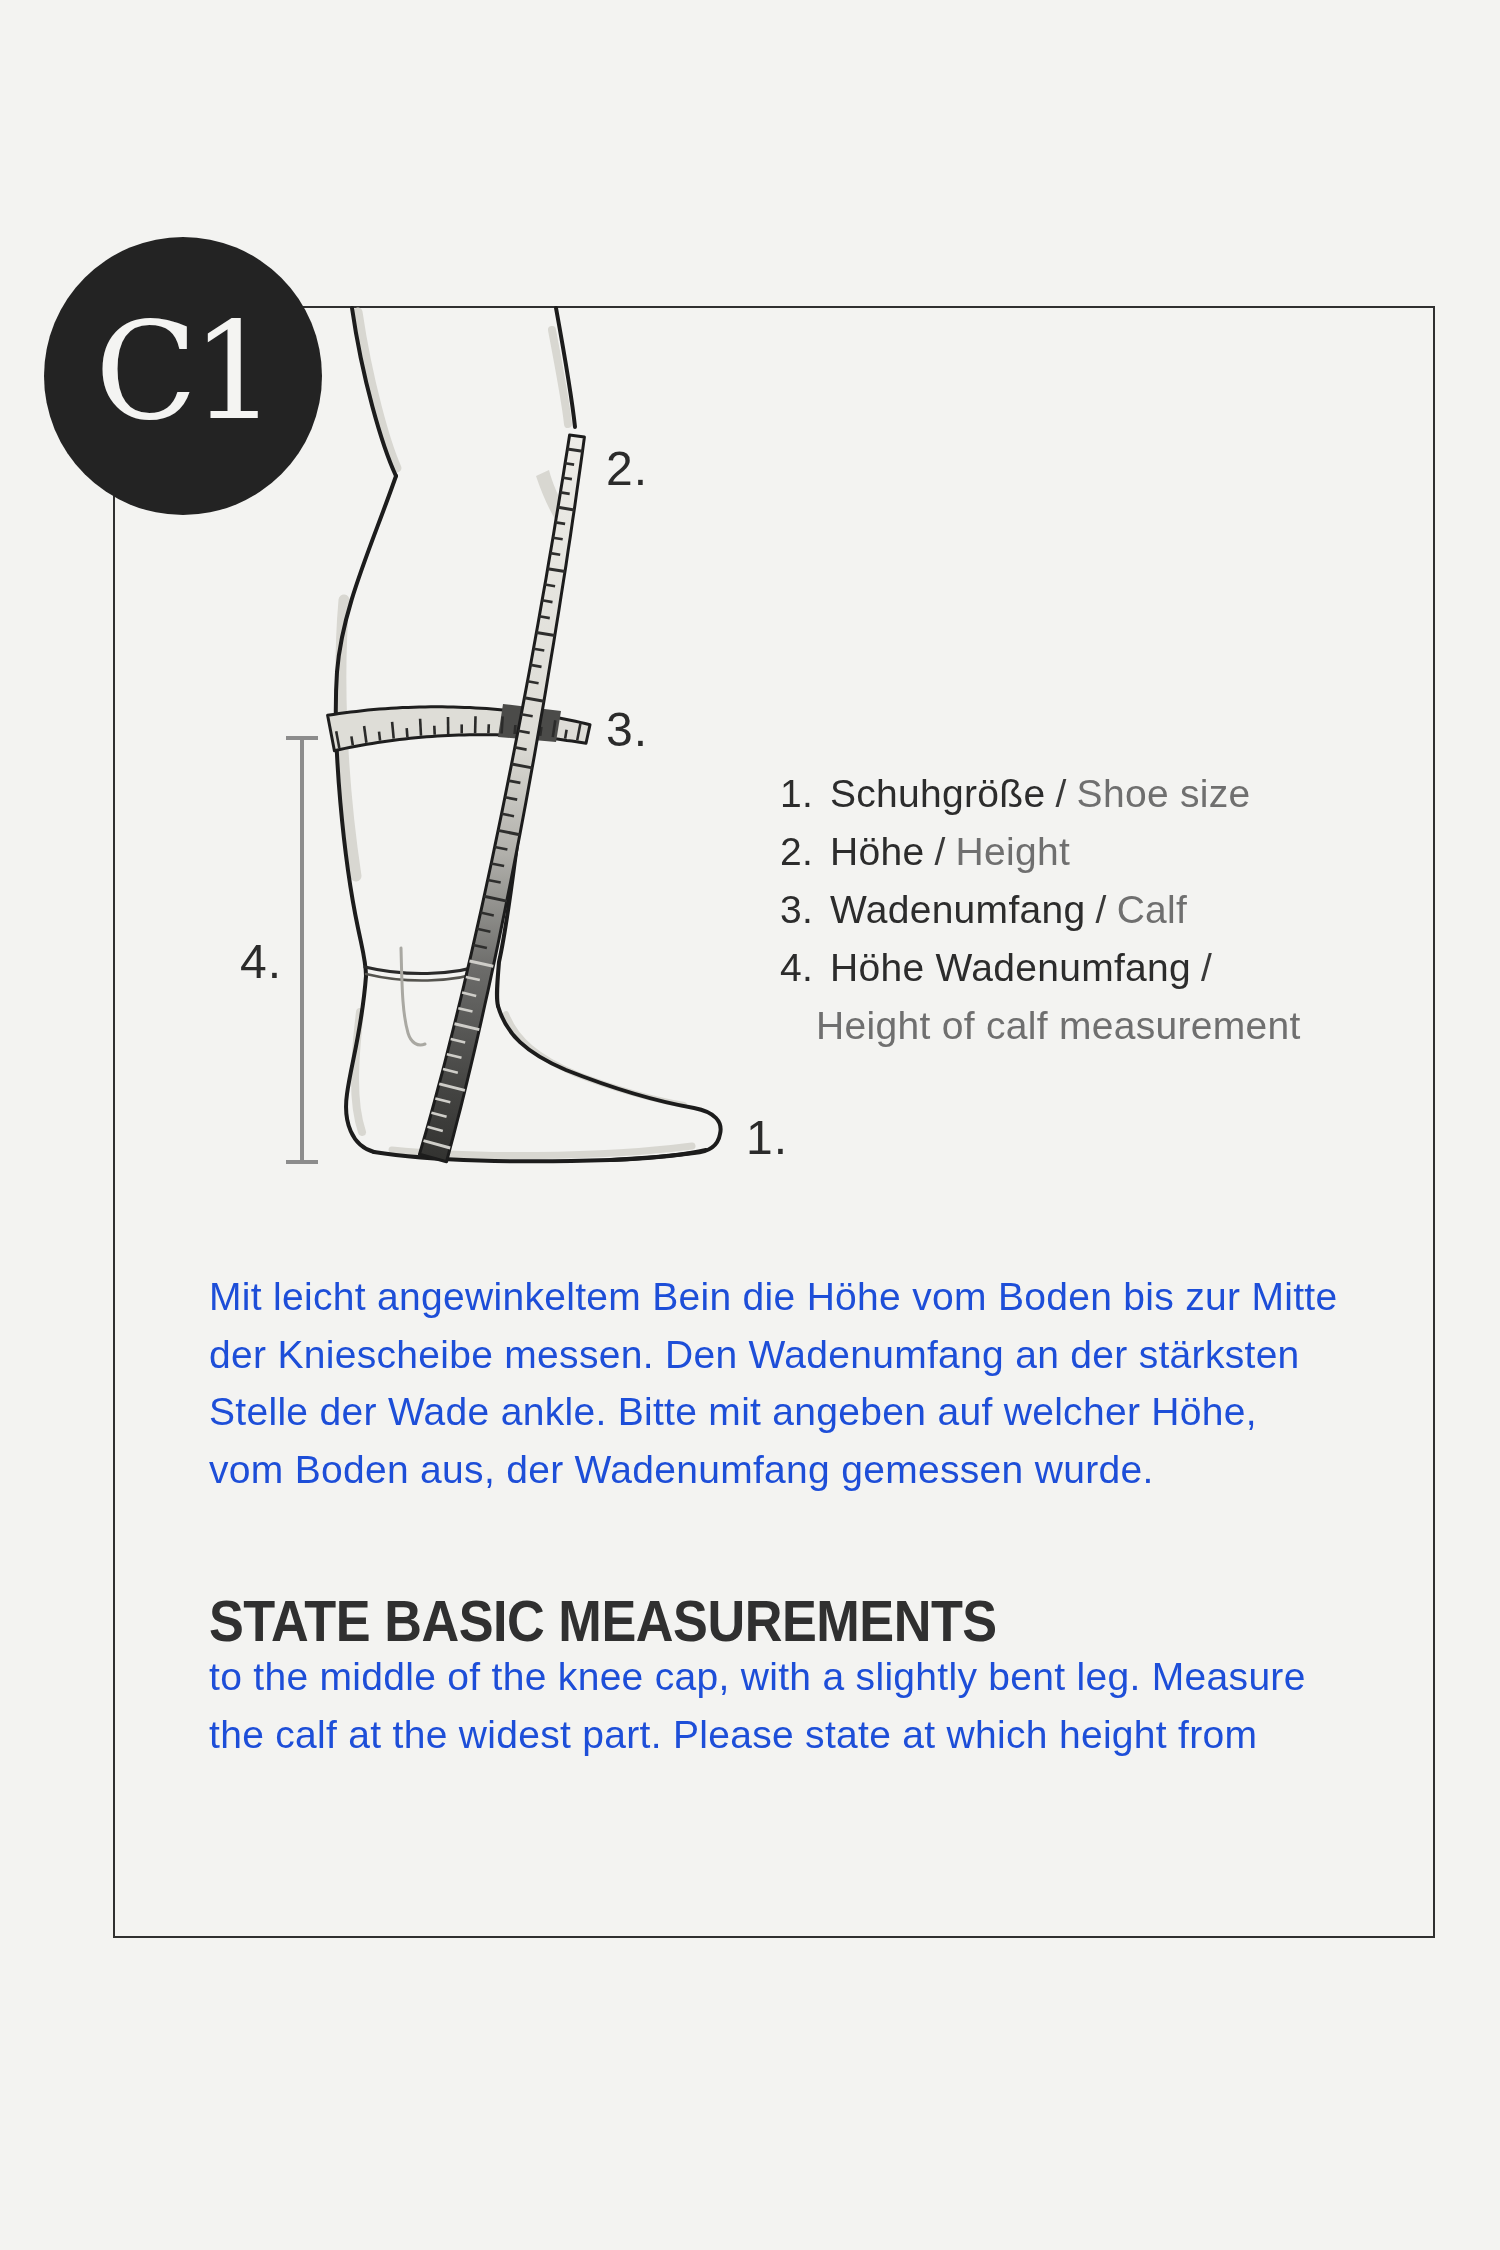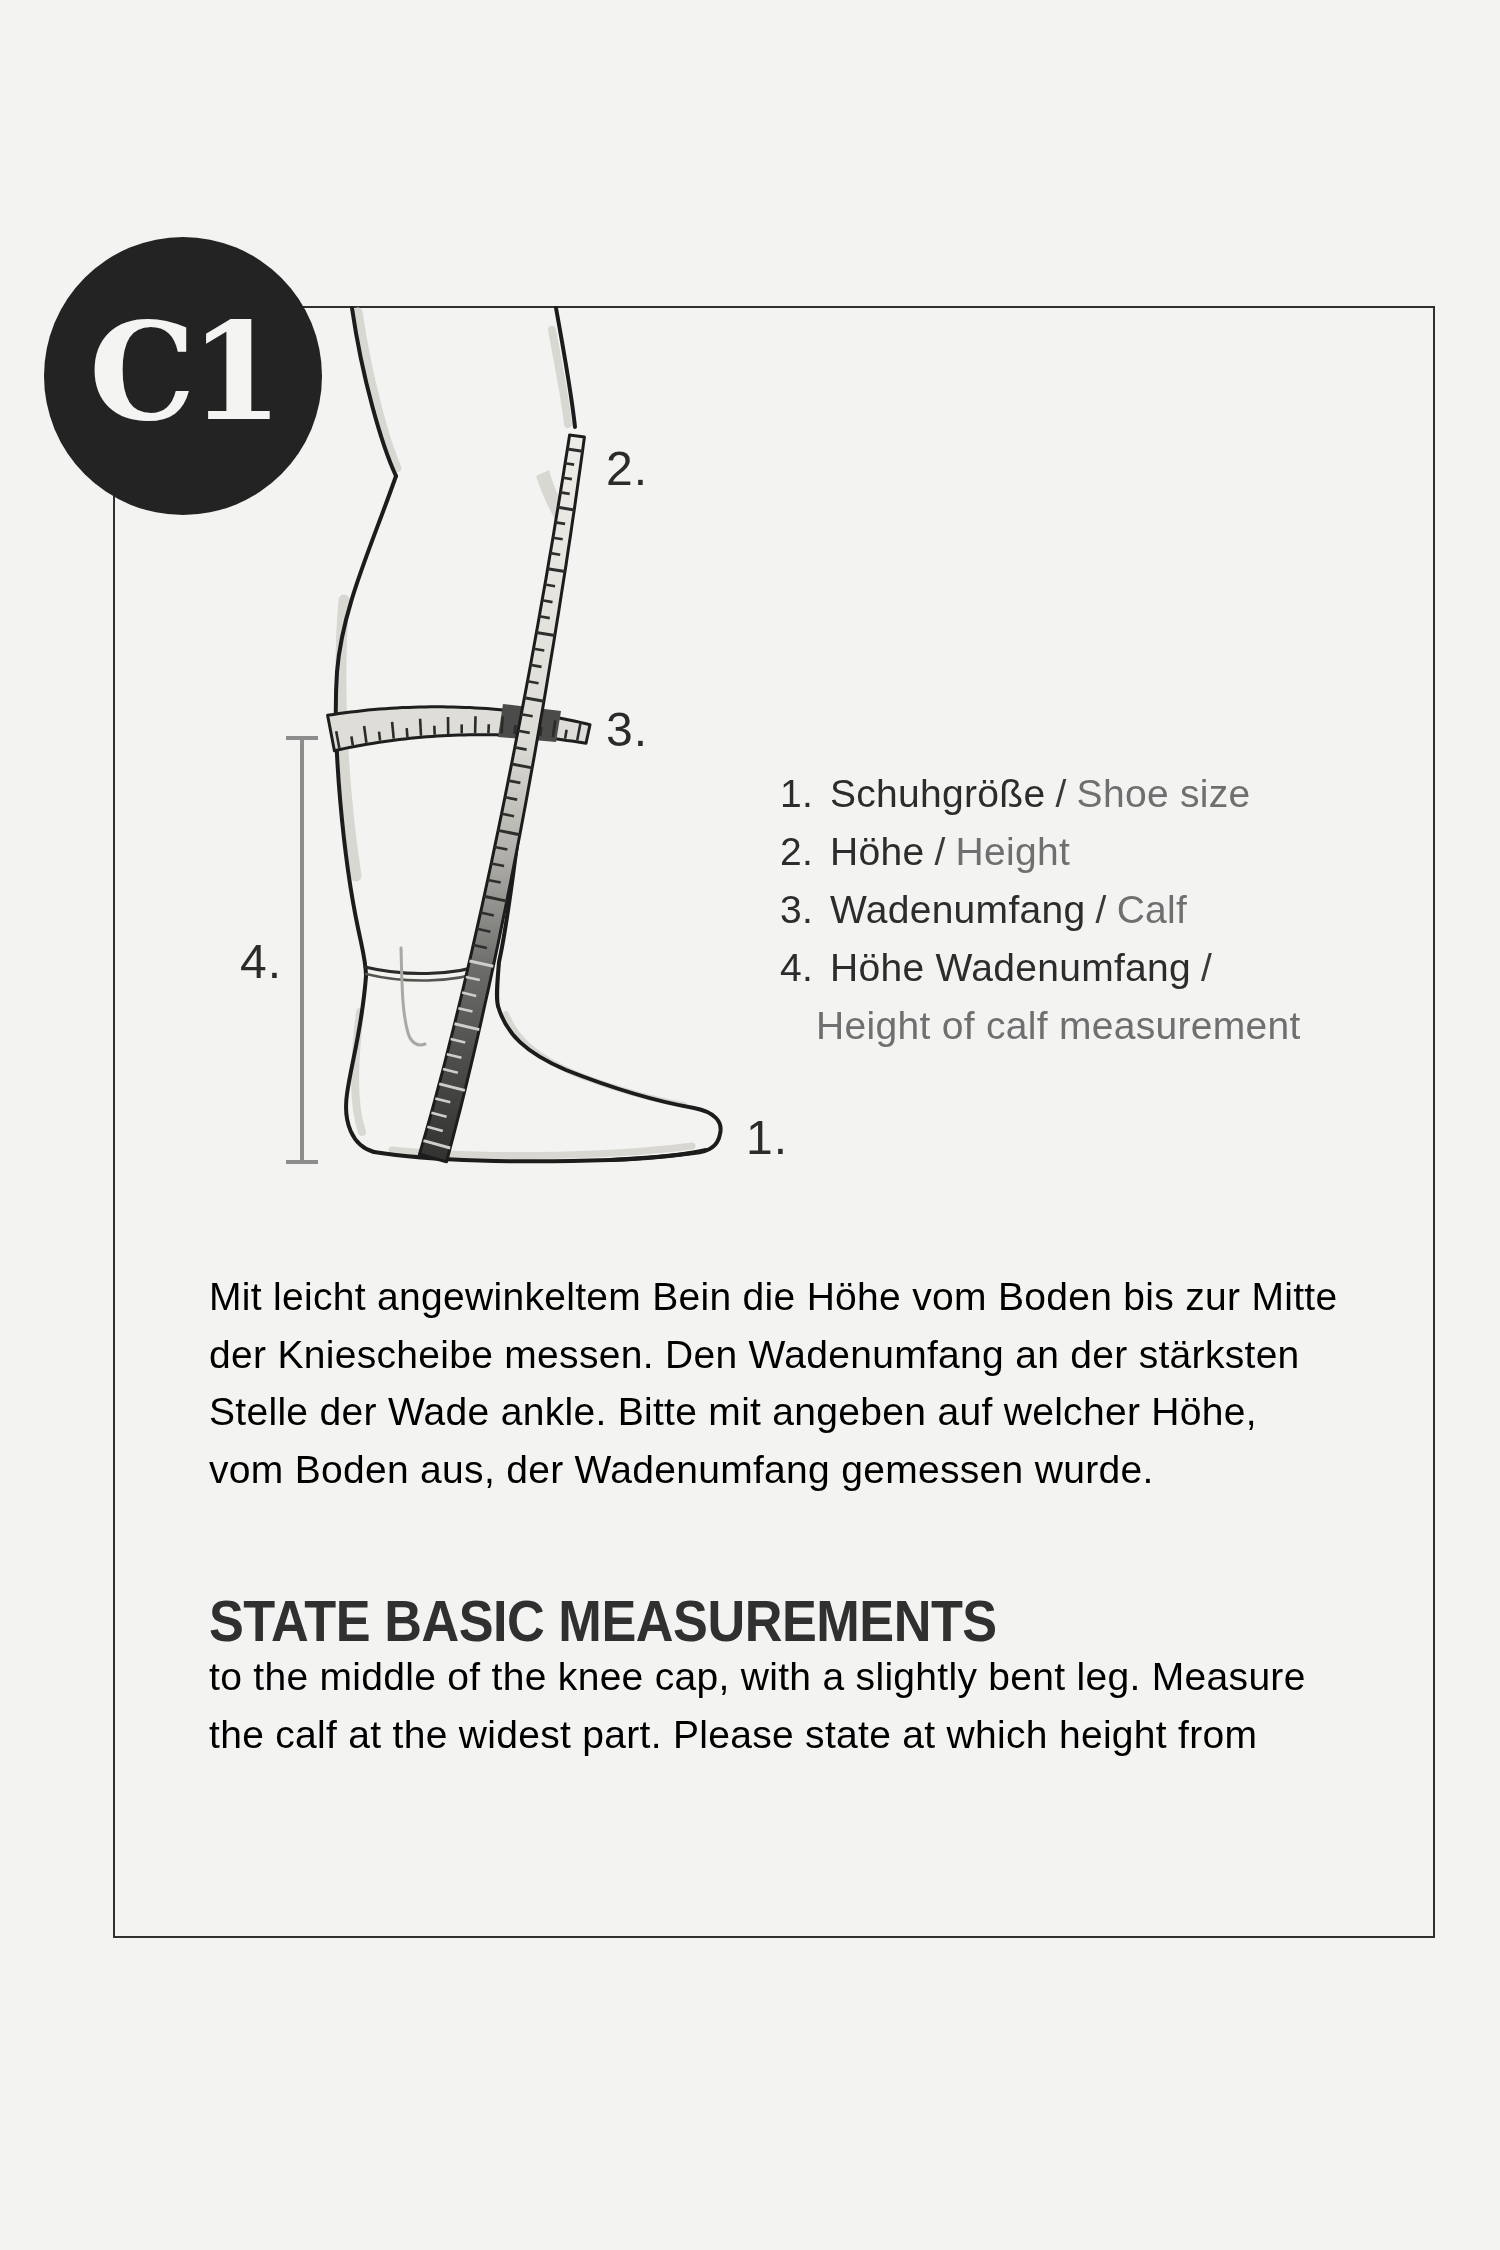--- a/index.html
+++ b/index.html
@@ -18,21 +18,21 @@
     background:transparent;
   }
   .badge{
     position:absolute;left:44px;top:237px;
     width:278px;height:278px;border-radius:50%;
     background:#232323;
     display:flex;align-items:center;justify-content:center;
   }
   .badge span{
     font-family:"DejaVu Serif", serif;
-    font-weight:700;font-size:134px;line-height:1;
+    font-weight:400;font-size:134px;line-height:1;
     letter-spacing:-6px;color:#f4f4f2;
     transform:translateY(-4px);
   }
   .illustration{position:absolute;left:230px;top:300px;width:580px;height:910px;}
   .marker{
     position:absolute;font-size:48px;font-weight:400;color:#2b2b2b;
     line-height:1;letter-spacing:1px;
   }
   .legend{
     position:absolute;left:780px;top:765px;
@@ -44,21 +44,21 @@
   .legend .sep{padding:0 10px;color:#3a3a3a;}
   .legend .en{color:#6f6f6f;}
   .legend .row2{margin-left:36px;}
   .section{position:absolute;left:209px;width:1180px;}
   .section h2{
     margin:0;font-size:58px;line-height:58px;font-weight:700;
     color:#303030;letter-spacing:-0.5px;
     transform:scaleX(0.9);transform-origin:left center;
     white-space:nowrap;
   }
-  .para{font-size:39px;line-height:57.5px;letter-spacing:0.3px;color:#000000;}
+  .para{font-size:39px;line-height:57.5px;letter-spacing:0.3px;color:#1d4ed8;}
   .para div{white-space:nowrap;}
   .sec-de-h{top:1212px;}
   .sec-de-p{top:1268px;}
   .sec-en-h{top:1592px;}
   .sec-en-p{top:1648px;}
 </style>
 </head>
 <body>
 
 <div class="page">

